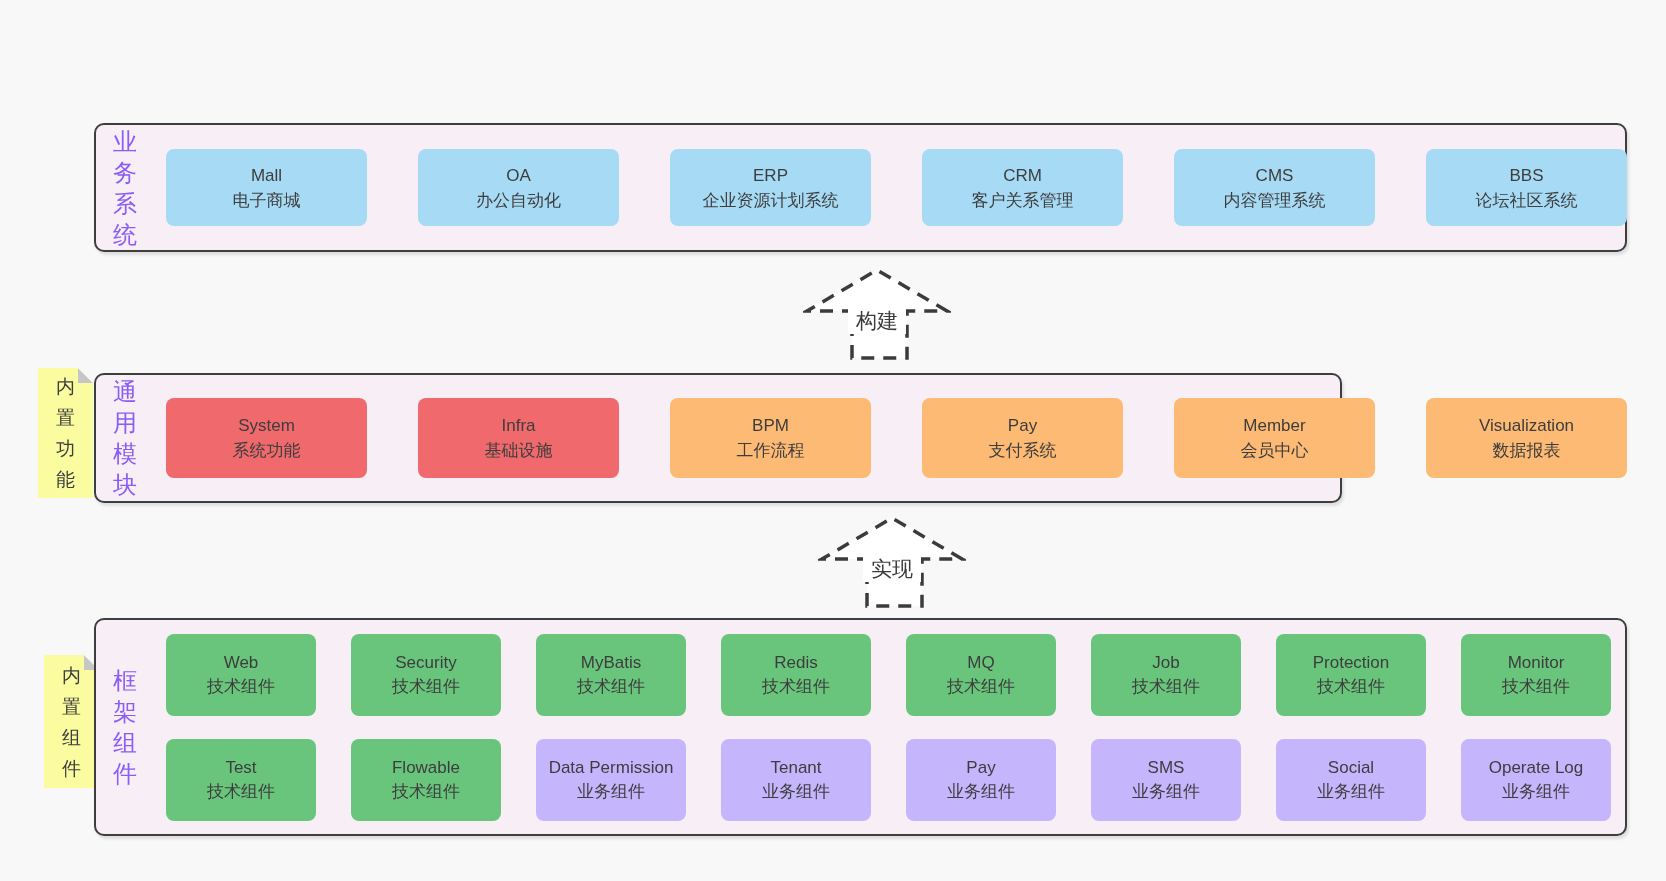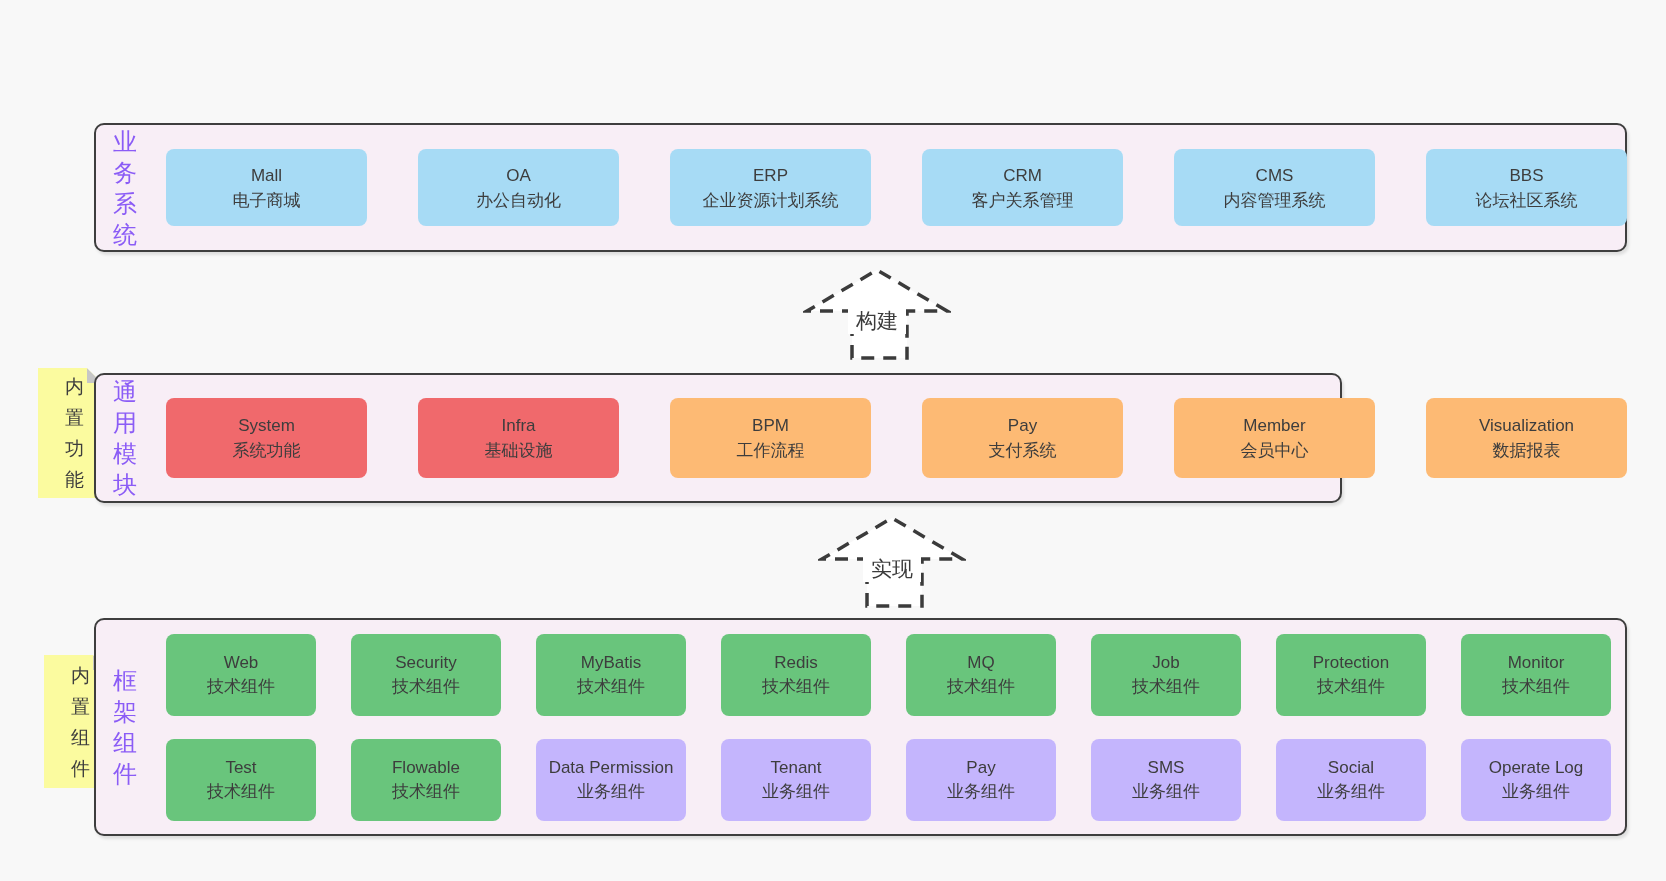--- a/index.html
+++ b/index.html
@@ -35,21 +35,20 @@
   .blue{background:#a7dbf5;}
   .red{background:#f0696c;}
   .pink{background:#fdba74;}
   .gdark{background:#69c57c;}
   .glight{background:#c4b5fd;}
   .tag{
     position:absolute;width:55px;background:#fbfb9f;
     display:flex;align-items:center;justify-content:center;
     clip-path:polygon(0 0, calc(100% - 15px) 0, 100% 15px, 100% 100%, 0 100%);
     filter:drop-shadow(1px 2px 1px rgba(0,0,0,0.15));
-    padding-left:9px;
   }
   .tag-modules{left:38px;top:368px;height:130px;}
   .tag-framework{left:44px;top:655px;height:133px;}
   .tag-fold{
     position:absolute;top:0;right:0;width:15px;height:15px;background:#c6c6c6;
     clip-path:polygon(0 0, 100% 100%, 0 100%);
   }
   .tag-label{
     font-size:19px;line-height:31px;width:22px;text-align:center;
     word-break:break-all;color:#3d3d3d;

